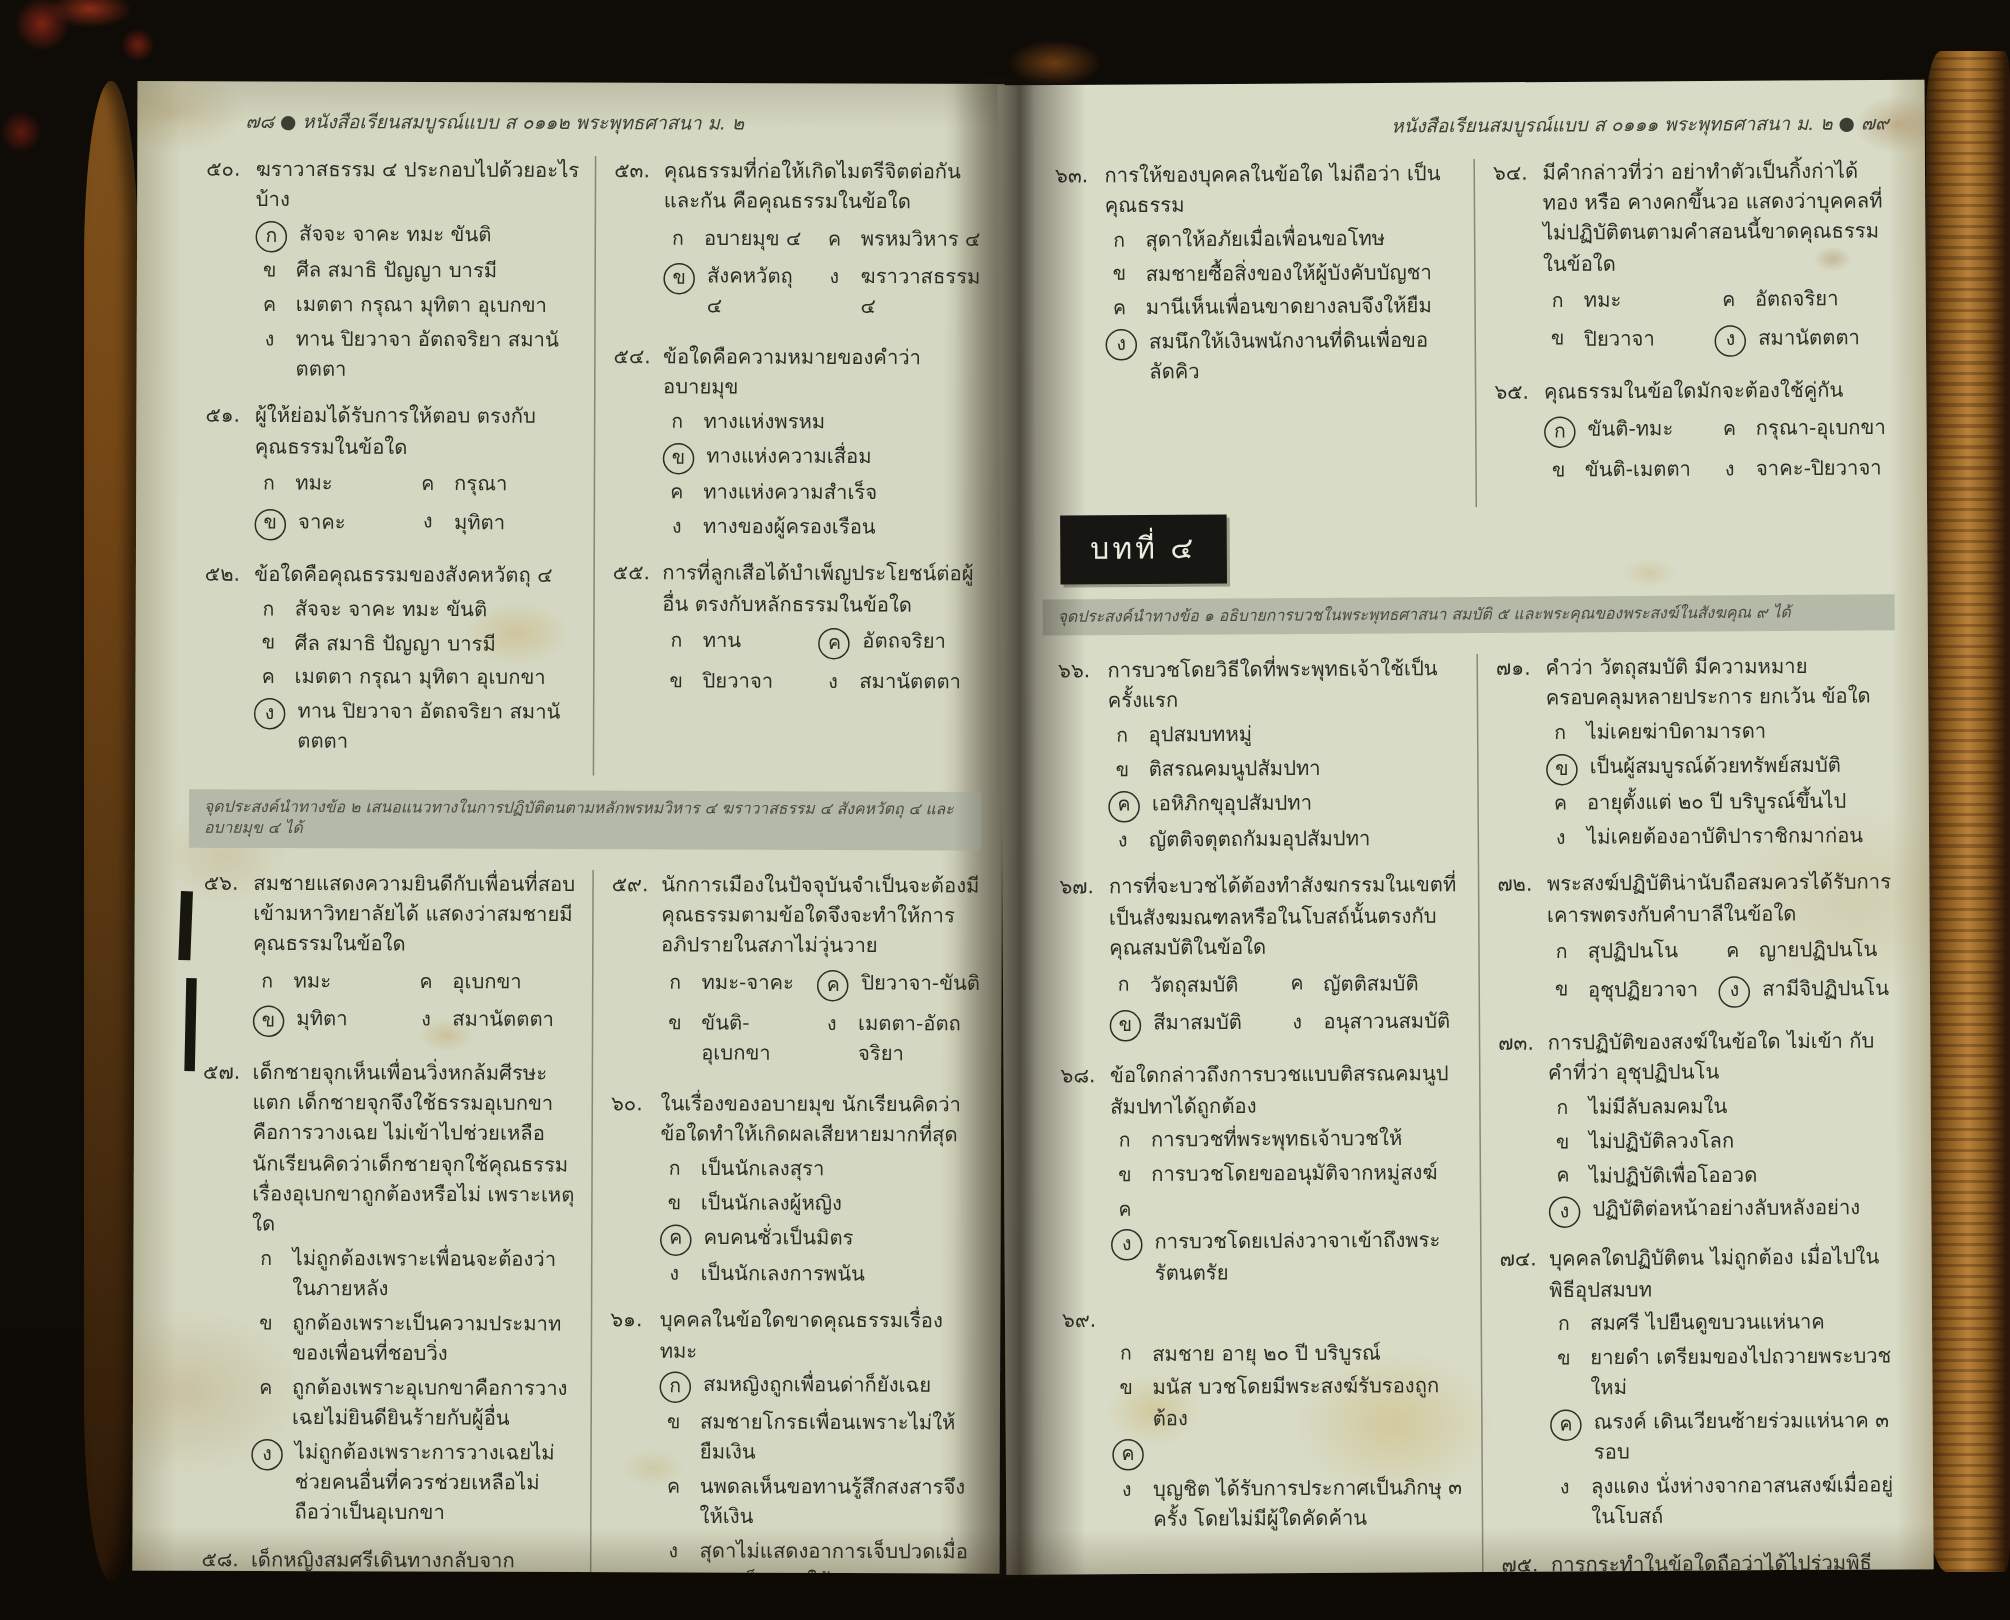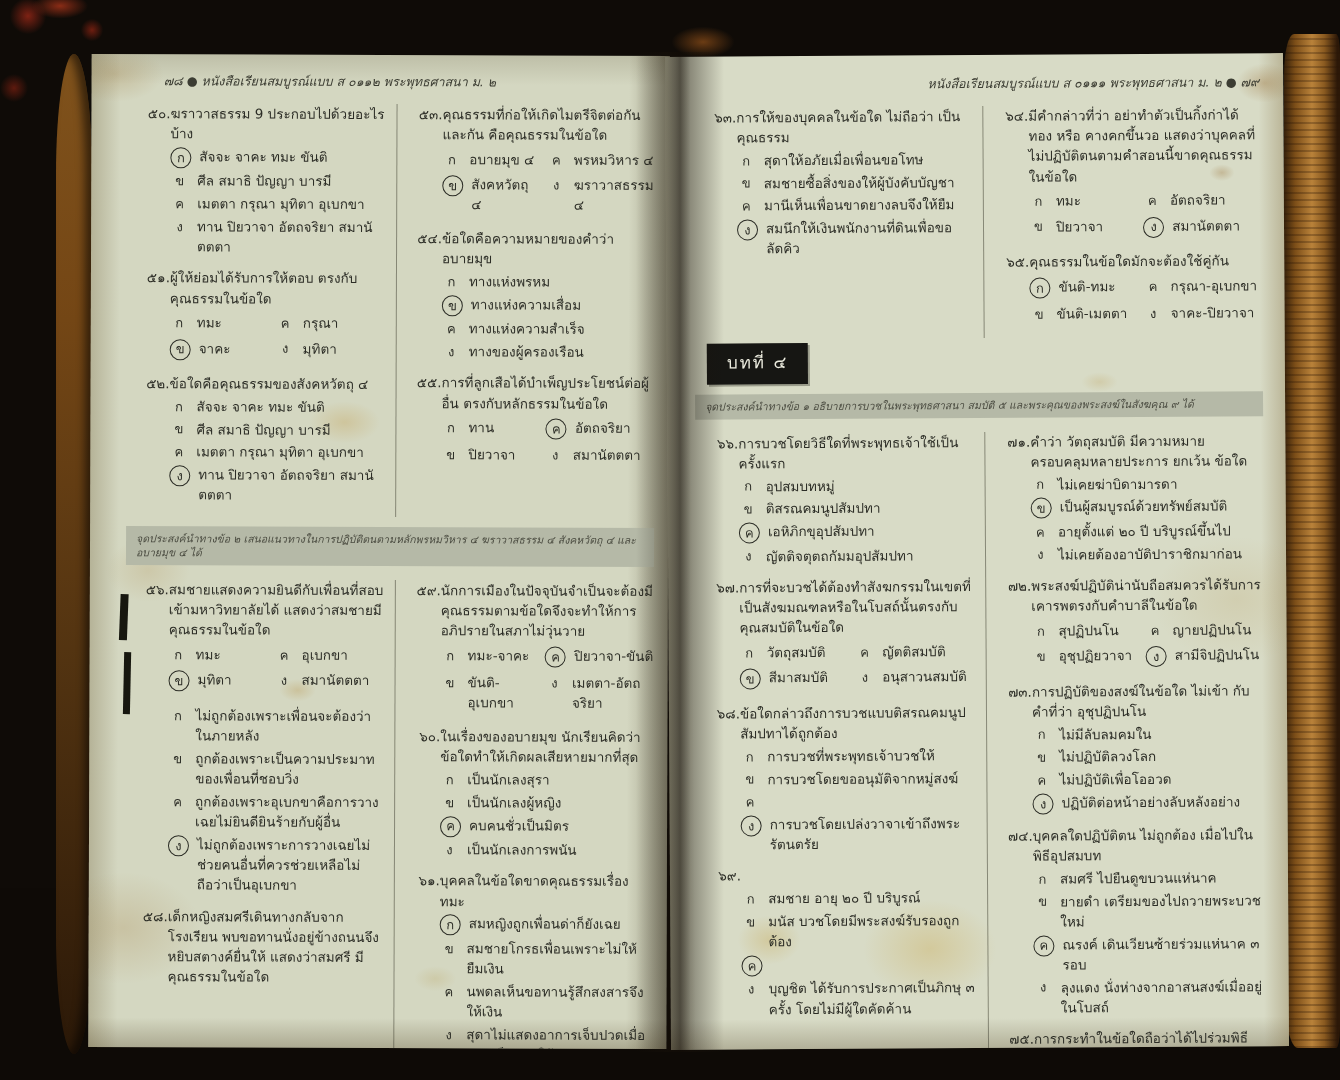--- a/index.html
+++ b/index.html
@@ -83,26 +83,26 @@
   .col{width:50%;box-sizing:border-box;}
   .col.c1{padding-right:10px;}
   .col.c2{border-left:1px solid rgba(70,70,55,.55);padding-left:12px;}
   .band{
     background:#b5b9a7;color:#4a4b40;font-size:10.5px;line-height:1.4;
     padding:5px 10px;margin:10px 0 14px -10px;font-style:italic;
   }
   .chapter-row{margin:4px 0 2px 2px;}
   .chapter-box{
     display:inline-block;background:#161613;color:#ececdf;
-    font-size:17px;padding:7px 20px 9px;letter-spacing:2px;
+    font-size:20px;padding:7px 20px 9px;letter-spacing:2px;
     box-shadow:2px 2px 0 rgba(40,40,30,.35);
   }
   .q{margin-bottom:11px;}
   .q-row{display:flex;}
-  .q-no{flex:none;width:33px;text-align:right;}
+  .q-no{flex:none;width:33px;}
   .q-text{flex:1;}
   .opts{margin-left:33px;margin-top:2px;}
   .opts.grid{display:grid;grid-template-columns:1fr 1.08fr;column-gap:4px;}
   .opt{display:flex;align-items:flex-start;margin:2.5px 0;}
   .ol{
     flex:none;width:19px;height:19px;margin-right:8px;margin-top:1px;
     display:flex;align-items:center;justify-content:center;font-size:13px;
   }
   .ol.circled{border:1.5px solid #2c2d26;border-radius:50%;}
   .ot{flex:1;}
@@ -117,21 +117,21 @@
 
   <div class="page left-page">
     <div class="mark m1"></div>
     <div class="mark m2"></div>
     <div class="header hl">๗๘ ● หนังสือเรียนสมบูรณ์แบบ ส ๐๑๑๒ พระพุทธศาสนา ม. ๒</div>
     <div class="cols">
       <div class="col c1">
           <div class="q">
             <div class="q-row">
               <span class="q-no">๕๐.</span>
-              <span class="q-text">ฆราวาสธรรม 9 ประกอบไปด้วยอะไรบ้าง</span>
+              <span class="q-text">ฆราวาสธรรม ๔ ประกอบไปด้วยอะไรบ้าง</span>
             </div>
             <div class="opts">
               <div class="opt">
                 <span class="ol circled">ก</span>
                 <span class="ot">สัจจะ จาคะ ทมะ ขันติ</span>
               </div>
               <div class="opt">
                 <span class="ol">ข</span>
                 <span class="ot">ศีล สมาธิ ปัญญา บารมี</span>
               </div>
@@ -290,20 +290,24 @@
                 <span class="ol circled">ข</span>
                 <span class="ot">มุทิตา</span>
               </div>
               <div class="opt">
                 <span class="ol">ง</span>
                 <span class="ot">สมานัตตตา</span>
               </div>
             </div>
           </div>
           <div class="q">
+            <div class="q-row">
+              <span class="q-no">๕๗.</span>
+              <span class="q-text">เด็กชายจุกเห็นเพื่อนวิ่งหกล้มศีรษะแตก เด็กชายจุกจึงใช้ธรรมอุเบกขาคือการวางเฉย ไม่เข้าไปช่วยเหลือ นักเรียนคิดว่าเด็กชายจุกใช้คุณธรรมเรื่องอุเบกขาถูกต้องหรือไม่ เพราะเหตุใด</span>
+            </div>
             <div class="opts">
               <div class="opt">
                 <span class="ol">ก</span>
                 <span class="ot">ไม่ถูกต้องเพราะเพื่อนจะต้องว่าในภายหลัง</span>
               </div>
               <div class="opt">
                 <span class="ol">ข</span>
                 <span class="ot">ถูกต้องเพราะเป็นความประมาทของเพื่อนที่ชอบวิ่ง</span>
               </div>
               <div class="opt">

